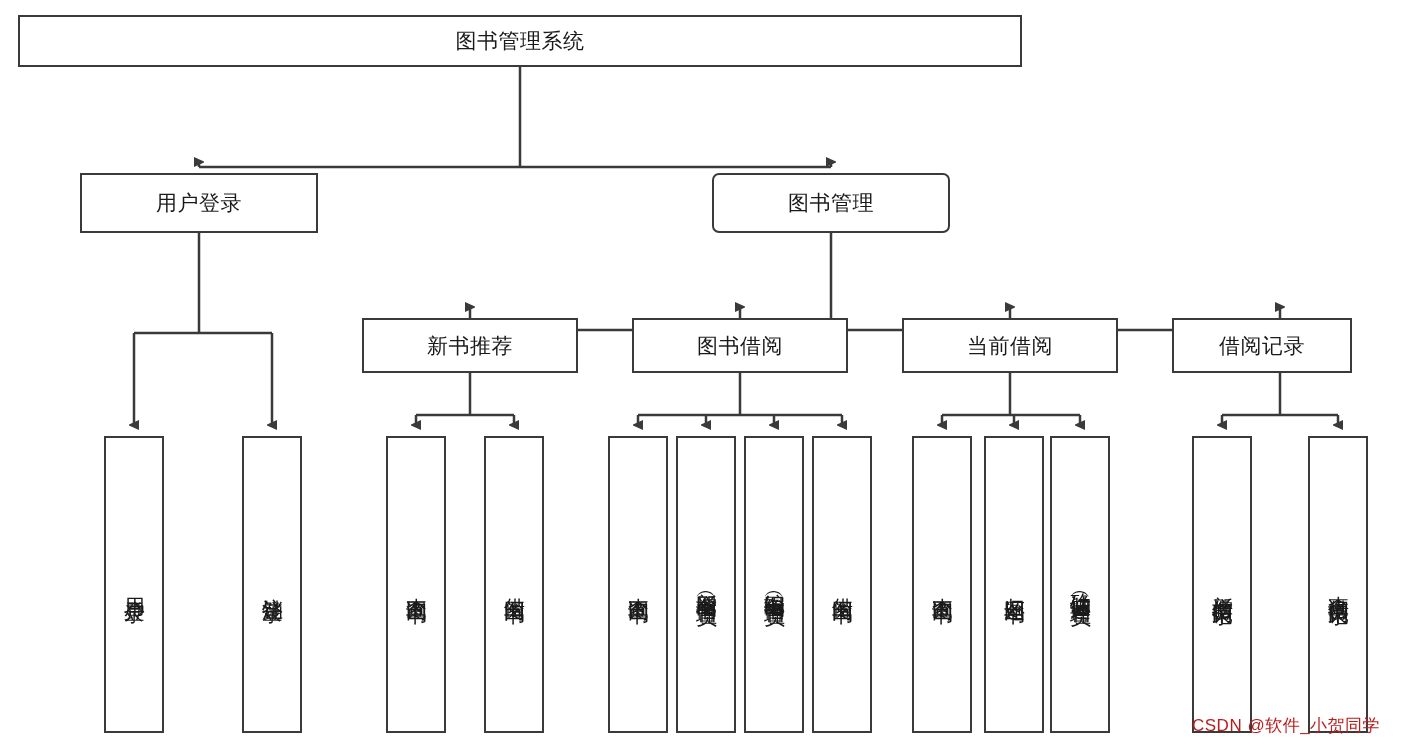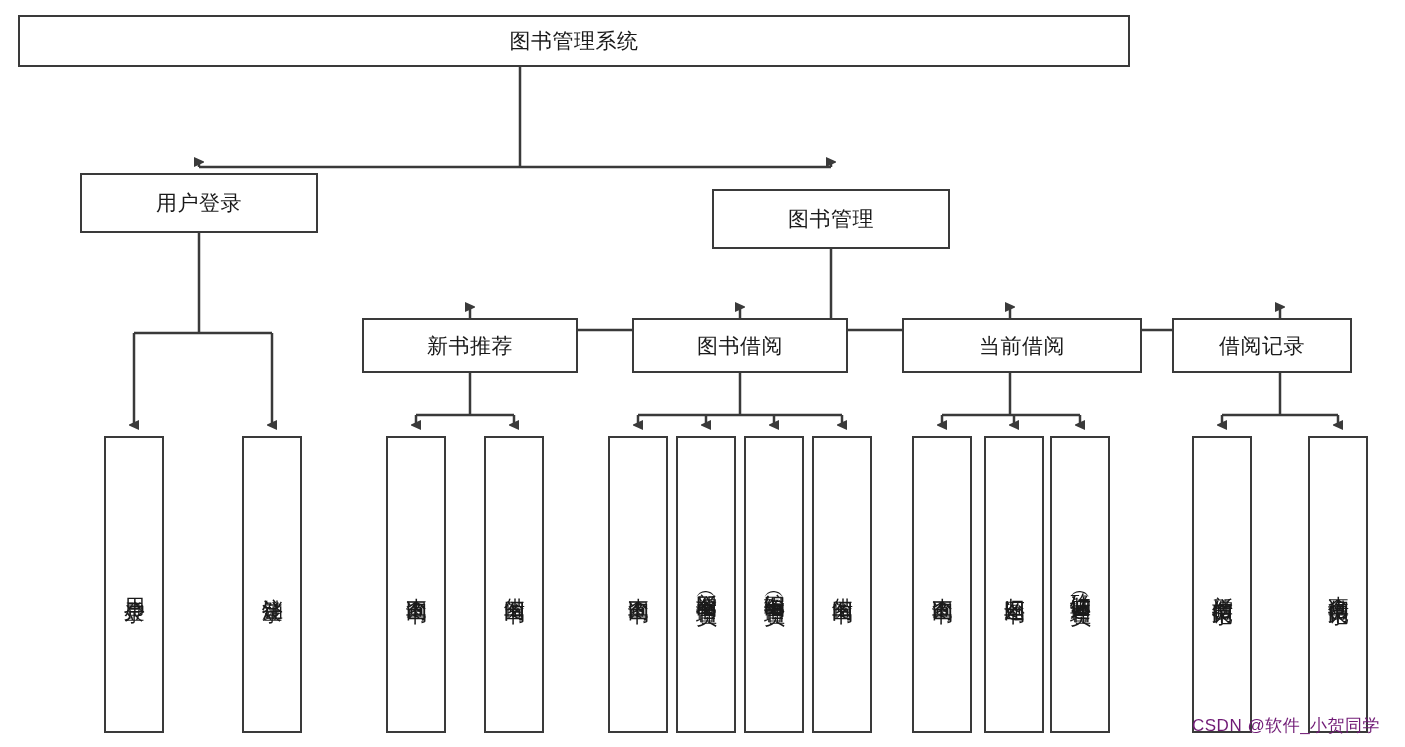--- a/index.html
+++ b/index.html
@@ -49,21 +49,21 @@
     padding: 6px 0;
   }
   .node .label {
     display: block;
     text-align: center;
     white-space: nowrap;
   }
   .watermark {
     position: absolute;
     font-size: 17px;
-    color: #701a75;
+    color: #b91c1c;
     white-space: nowrap;
     letter-spacing: 0.5px;
   }
 </style>
 </head>
 <body>
 
 <div id="canvas">
   <svg class="connectors" viewBox="0 0 1405 747">
     <defs>
@@ -95,36 +95,36 @@
         <path d="M 942 415 L 942 425" marker-end="url(#arrowhead)"></path>
         <path d="M 1014 415 L 1014 425" marker-end="url(#arrowhead)"></path>
         <path d="M 1080 415 L 1080 425" marker-end="url(#arrowhead)"></path>
         <path d="M 1280 373 L 1280 415 M 1222 415 L 1338 415"></path>
         <path d="M 1222 415 L 1222 425" marker-end="url(#arrowhead)"></path>
         <path d="M 1338 415 L 1338 425" marker-end="url(#arrowhead)"></path>
       </g>
   </svg>
 
   <div id="node-layer">
-      <div class="node horizontal" style="left: 18px; top: 15px; width: 1112px; height: 52px;">
+      <div class="node horizontal" style="left: 18px; top: 15px; width: 1004px; height: 52px;">
         <span class="label">图书管理系统</span>
       </div>
       <div class="node horizontal" style="left: 80px; top: 173px; width: 238px; height: 60px;">
         <span class="label">用户登录</span>
       </div>
-      <div class="node horizontal" style="left: 712px; top: 189px; width: 238px; height: 60px;">
+      <div class="node horizontal" style="left: 712px; top: 173px; width: 238px; height: 60px; border-radius: 7px;">
         <span class="label">图书管理</span>
       </div>
       <div class="node horizontal" style="left: 362px; top: 318px; width: 216px; height: 55px; align-items: center;">
         <span class="label">新书推荐</span>
       </div>
       <div class="node horizontal" style="left: 632px; top: 318px; width: 216px; height: 55px;">
         <span class="label">图书借阅</span>
       </div>
-      <div class="node horizontal" style="left: 902px; top: 318px; width: 240px; height: 55px;">
+      <div class="node horizontal" style="left: 902px; top: 318px; width: 216px; height: 55px;">
         <span class="label">当前借阅</span>
       </div>
       <div class="node horizontal" style="left: 1172px; top: 318px; width: 180px; height: 55px;">
         <span class="label">借阅记录</span>
       </div>
       <div class="node vertical" style="left: 104px; top: 436px; width: 60px; height: 297px;">
         <span class="label">用户登录</span>
       </div>
       <div class="node vertical" style="left: 242px; top: 436px; width: 60px; height: 297px;">
         <span class="label">注销登录</span>

